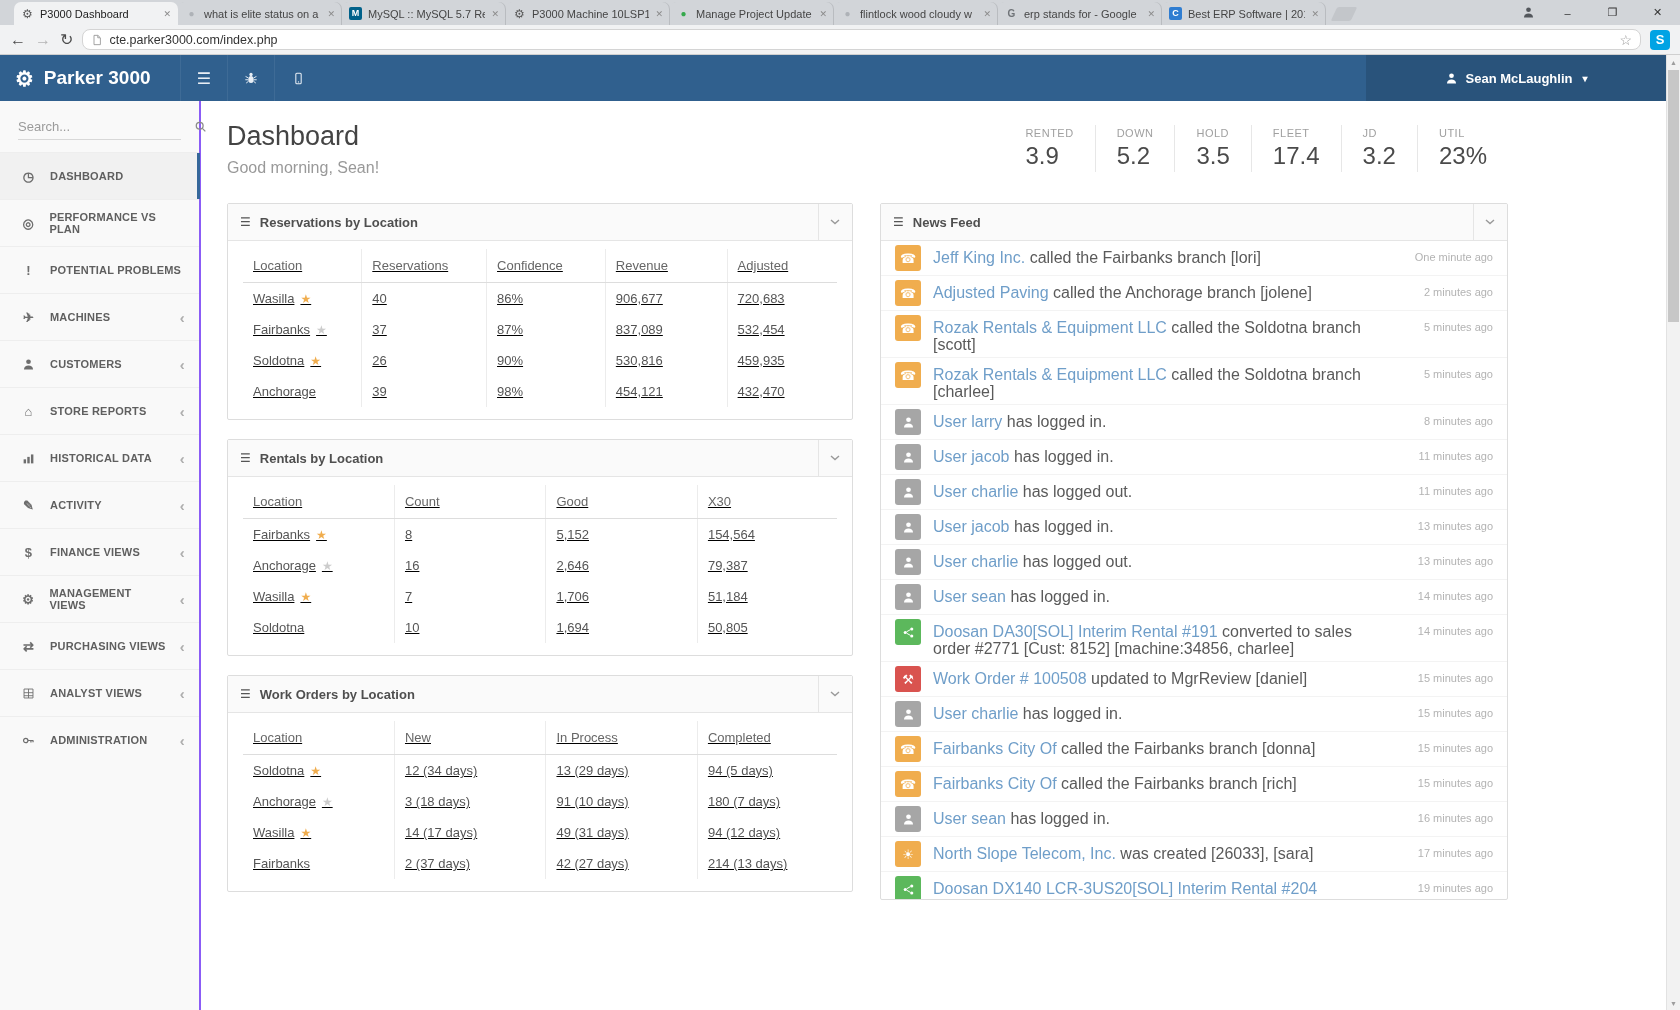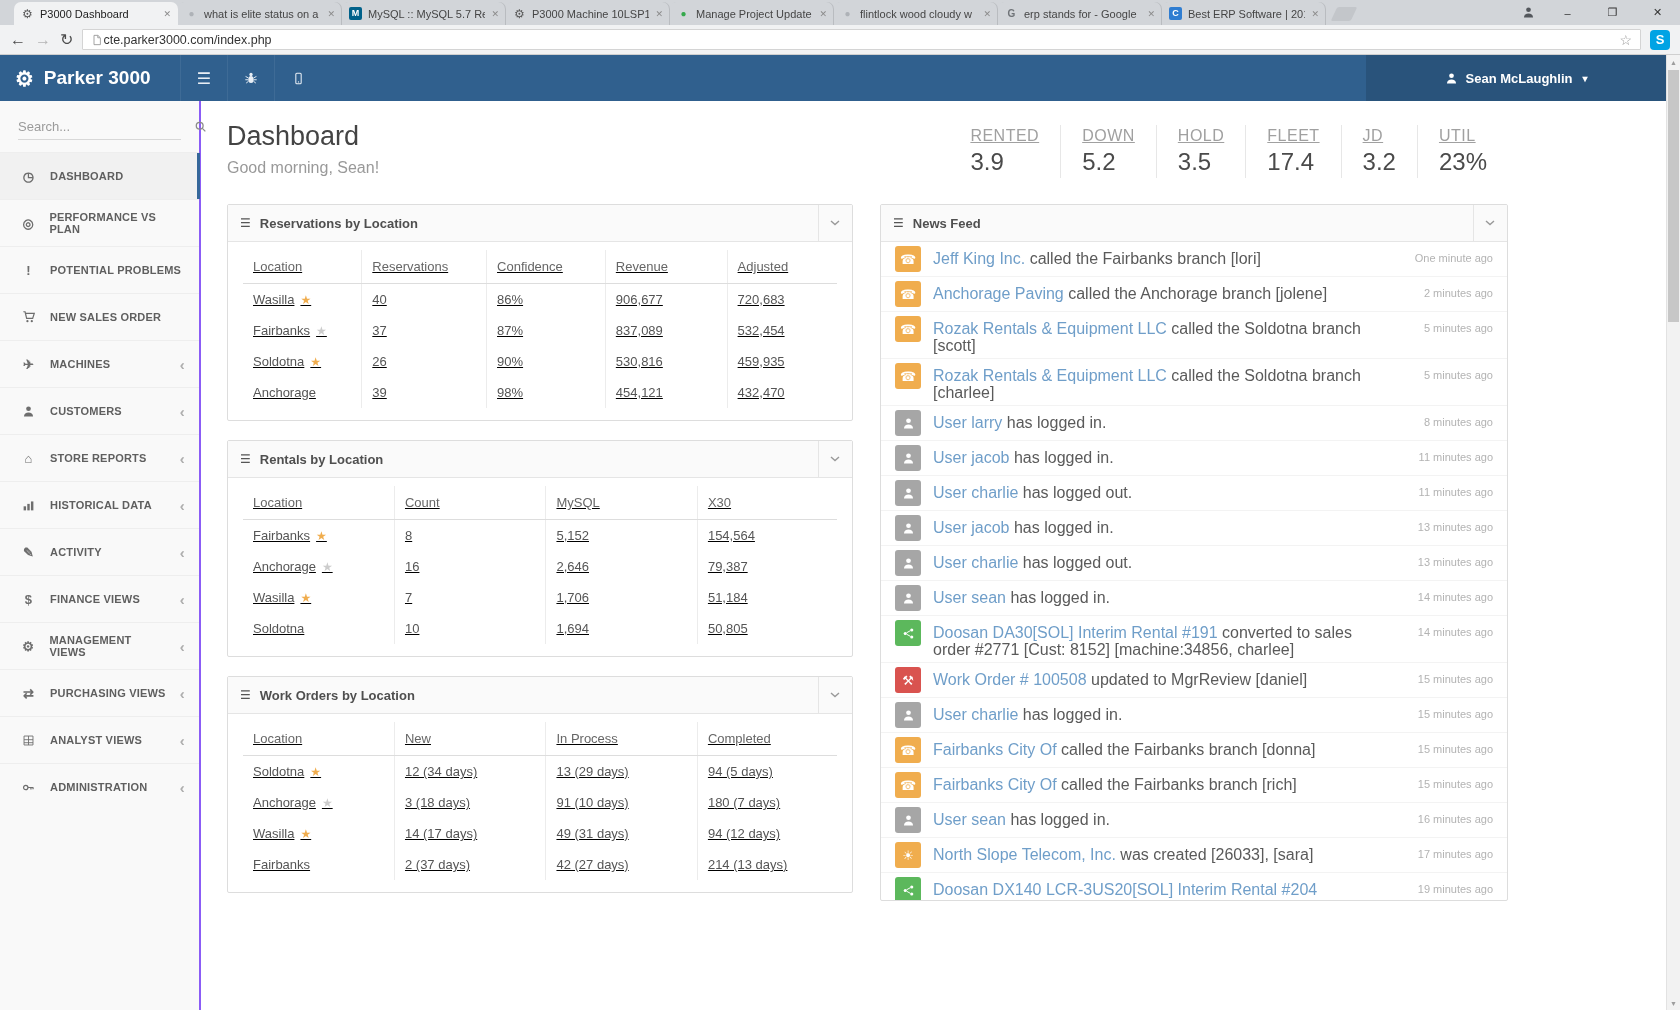--- a/index.html
+++ b/index.html
@@ -24,22 +24,22 @@
   .fav-google { color:#6f7377; font-weight:bold; font-size:10px; } .fav-google::before{content:"G";}
   .fav-capterra { background:#2f7dd1; color:#fff; font-weight:bold; } .fav-capterra::before{content:"C";}
   .newtab { width:20px; height:14px; background:#c3c6ca; transform:skewX(-25deg); border-radius:2px; margin:0 0 4px 8px; }
   .wincontrols { position:absolute; right:0; top:0; height:25px; display:flex; align-items:center; }
   .profile-btn { width:34px; height:25px; display:flex; align-items:center; justify-content:center; color:#53575c; }
   .win-btn { width:45px; height:25px; display:flex; align-items:center; justify-content:center; font-size:11px; color:#333; }
 
   .toolbar { height:30px; background:#f1f2f3; border-bottom:1px solid #cfcfcf; display:flex; align-items:center; padding:0 10px; gap:9px; }
   .nav-btn { font-size:16px; color:#4c4c4c; line-height:1; }
   .nav-btn.disabled { color:#b5b5b5; }
-  .addressbar { flex:1; height:21px; background:#fff; border:1px solid #d4d4d4; border-radius:1px;
-                display:flex; align-items:center; padding:0 8px; font-size:12.5px; color:#333; }
+  .addressbar { flex:1; height:21px; background:#fff; border:1px solid #d4d4d4; border-radius:8px;
+                display:flex; align-items:center; padding:0 8px; gap:6px; font-size:12.5px; color:#333; }
   .addressbar .doc { color:#9a9a9a; display:flex; }
   .url { flex:1; }
   .bookmark { color:#979797; font-size:14px; }
   .ext { width:20px; height:20px; background:#00a3e4; border-radius:4px; color:#fff; font-weight:bold; font-size:13px;
          display:flex; align-items:center; justify-content:center; }
 
   
   .app { width:1666px; }
   .app-header { height:46px; background:#30608e; display:flex; align-items:stretch; color:#fff; }
   .brand { width:180px; display:flex; align-items:center; gap:10px; padding-left:15px; font-size:19px; font-weight:bold; }
@@ -67,21 +67,21 @@
   .nav-chevron { margin-left:auto; color:#aeaeae; font-size:15px; line-height:1; }
 
   .main { flex:1; padding:20px 0 0 26px; overflow:hidden; }
   .main-inner { width:1281px; }
   .page-head { display:flex; justify-content:space-between; align-items:flex-start; }
   .page-title { font-size:27px; color:#444; font-weight:normal; }
   .greeting { font-size:16px; color:#999; margin-top:7px; }
   .stats { display:flex; margin-top:4px; }
   .stat { padding:2px 21px; border-left:1px solid #e7e7e7; }
   .stat:first-child { border-left:0; }
-  .stat-label { font-size:16px; color:#a0a0a0; letter-spacing:0.5px;text-decoration:underline; }
+  .stat-label { font-size:11px; color:#a0a0a0; letter-spacing:0.5px; }
   .stat-value { font-size:24px; color:#4a4a4a; margin-top:3px; }
 
   .content { display:flex; gap:27px; margin-top:26px; }
   .col-left { width:626px; flex:none; }
   .col-right { flex:1; }
 
   .panel { border:1px solid #ddd; border-radius:2px; background:#fff; margin-bottom:19px; }
   .panel-header { height:37px; background:#fafafa; border-bottom:1px solid #e5e5e5; display:flex; align-items:center; padding:0 12px; gap:9px; }
   .panel-header .mico { color:#555; font-size:12px; }
   .panel-title { font-size:13px; font-weight:bold; color:#4f4f4f; }
@@ -241,30 +241,20 @@
           </div>
           <div class="nav-item">
             <span class="nav-ico">◎</span>
             <span>PERFORMANCE VS PLAN</span>
           </div>
           <div class="nav-item">
             <span class="nav-ico">!</span>
             <span>POTENTIAL PROBLEMS</span>
           </div>
           <div class="nav-item">
-            <span class="nav-ico">
-              <svg viewBox="0 0 16 16" width="14" height="14">
-                <path d="M1.5 2h2l1.8 7.5h6.9l1.8-5.7H4" fill="none" stroke="currentColor" stroke-width="1.4"></path>
-                <circle cx="6.2" cy="12.8" r="1.3" fill="currentColor"></circle>
-                <circle cx="11.2" cy="12.8" r="1.3" fill="currentColor"></circle>
-              </svg>
-            </span>
-            <span>NEW SALES ORDER</span>
-          </div>
-          <div class="nav-item">
             <span class="nav-ico">✈</span>
             <span>MACHINES</span>
             <span class="nav-chevron">‹</span>
           </div>
           <div class="nav-item">
             <span class="nav-ico">
               <svg viewBox="0 0 16 16" width="13" height="13">
                 <circle cx="8" cy="4.6" r="2.9" fill="currentColor"></circle>
                 <path d="M2.4 14a5.6 4.8 0 0 1 11.2 0z" fill="currentColor"></path>
               </svg>
@@ -447,21 +437,21 @@
                     <colgroup>
                       <col style="width:25.5%">
                       <col style="width:25.5%">
                       <col style="width:25.5%">
                       <col style="width:23.5%">
                     </colgroup>
                     <thead>
                       <tr>
                         <th>Location</th>
                         <th>Count</th>
-                        <th>MySQL</th>
+                        <th>Good</th>
                         <th>X30</th>
                       </tr>
                     </thead>
                     <tbody>
                       <tr>
                         <td><span>Fairbanks</span><span class="star star-gold">★</span></td>
                         <td>8</td>
                         <td>5,152</td>
                         <td>154,564</td>
                       </tr>
@@ -559,21 +549,21 @@
                   </span>
               </div>
               <div id="news-list">
                   <div class="news-item">
                     <span class="nf-icon c-orange">☎</span>
                     <div class="nf-text"><span class="nf-link">Jeff King Inc.</span> <span>called the Fairbanks branch [lori]</span></div>
                     <span class="nf-time">One minute ago</span>
                   </div>
                   <div class="news-item">
                     <span class="nf-icon c-orange">☎</span>
-                    <div class="nf-text"><span class="nf-link">Anchorage Paving</span> <span>called the Anchorage branch [jolene]</span></div>
+                    <div class="nf-text"><span class="nf-link">Adjusted Paving</span> <span>called the Anchorage branch [jolene]</span></div>
                     <span class="nf-time">2 minutes ago</span>
                   </div>
                   <div class="news-item">
                     <span class="nf-icon c-orange">☎</span>
                     <div class="nf-text"><span class="nf-link">Rozak Rentals &amp; Equipment LLC</span> <span>called the Soldotna branch [scott]</span></div>
                     <span class="nf-time">5 minutes ago</span>
                   </div>
                   <div class="news-item">
                     <span class="nf-icon c-orange">☎</span>
                     <div class="nf-text"><span class="nf-link">Rozak Rentals &amp; Equipment LLC</span> <span>called the Soldotna branch [charlee]</span></div>

